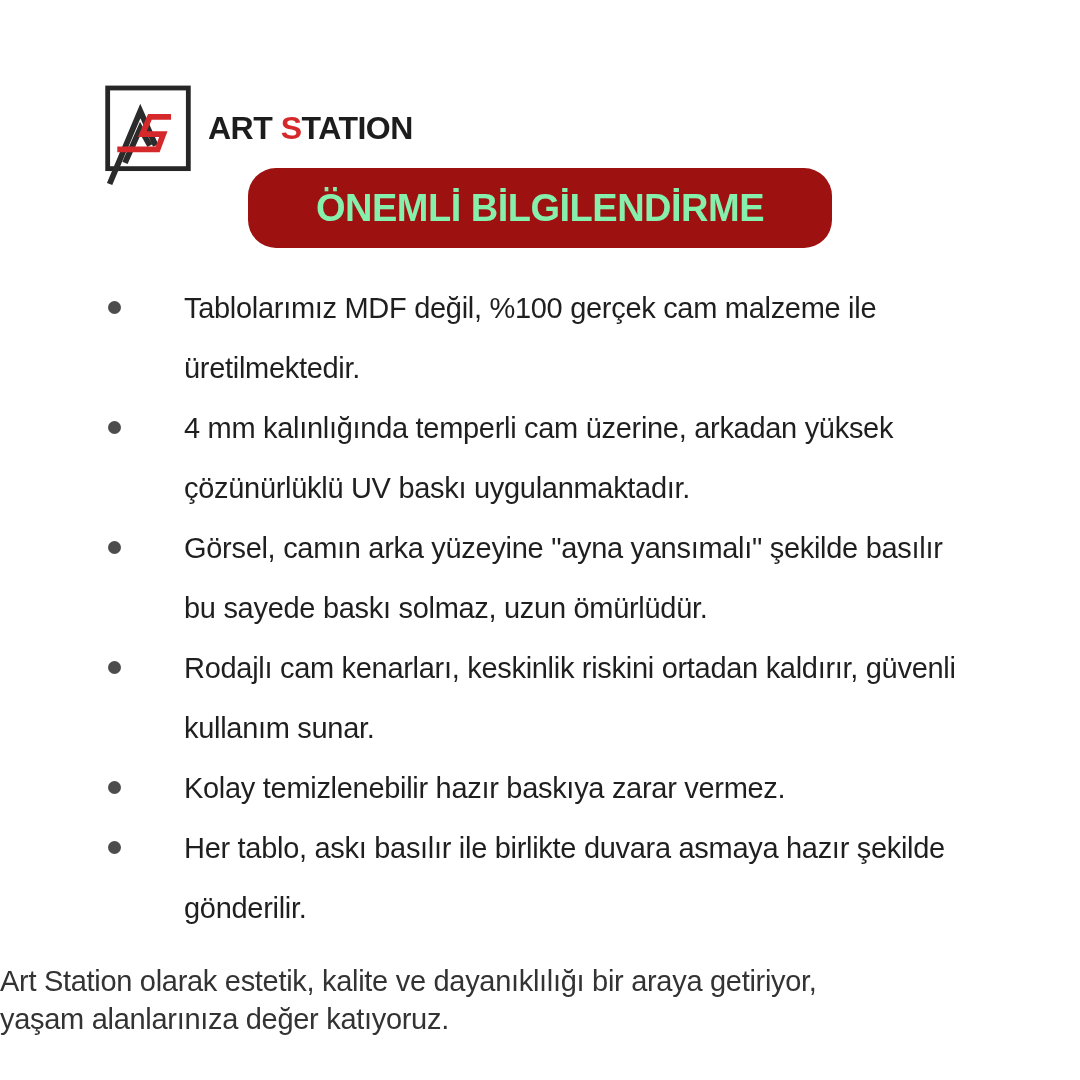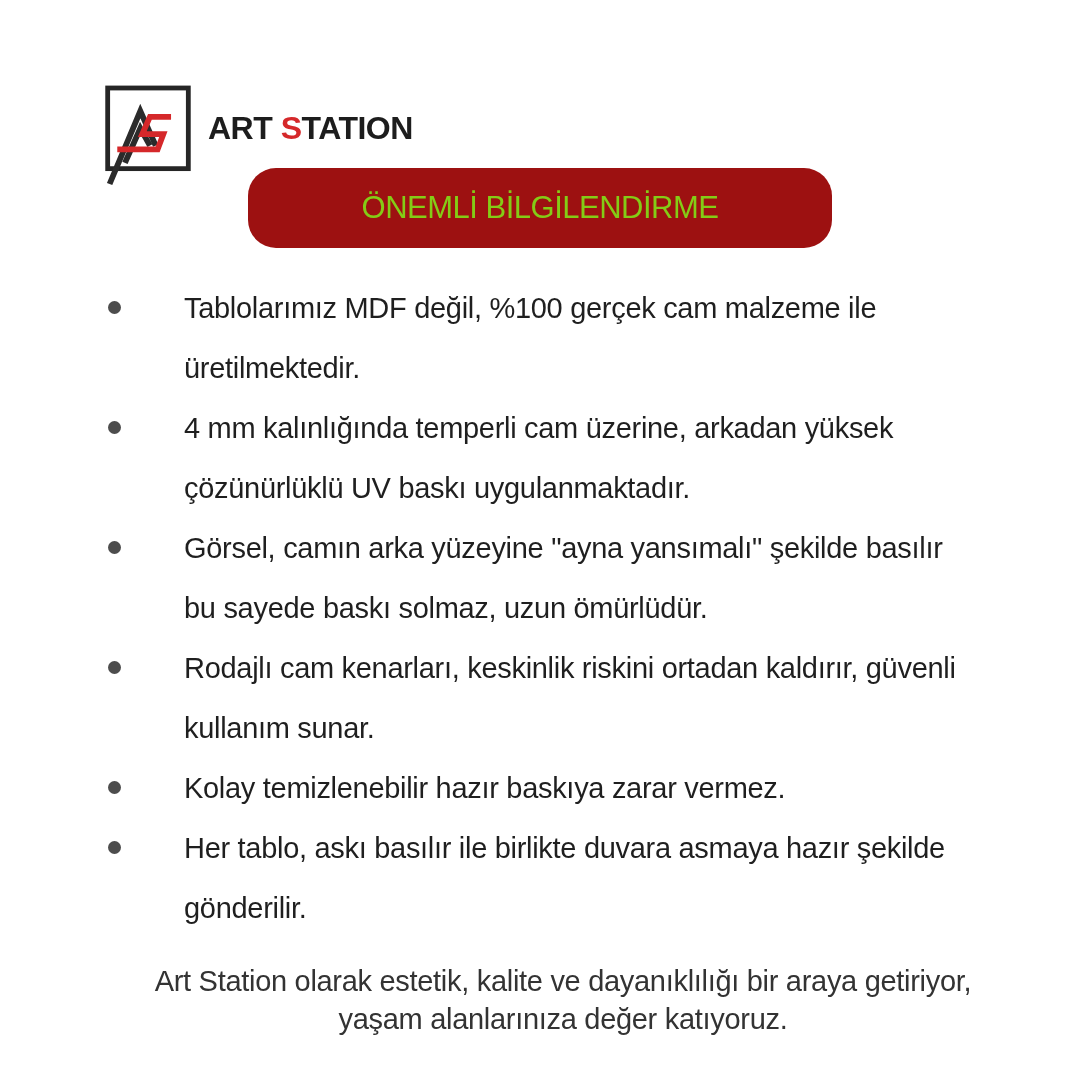--- a/index.html
+++ b/index.html
@@ -28,22 +28,22 @@
   
   .banner{
     position:absolute;top:168px;left:50%;
     transform:translateX(-50%);
     width:584px;height:80px;
     background:#9d1111;
     border-radius:28px;
     display:flex;align-items:center;justify-content:center;
   }
   .banner-label{
-    color:#84cc16;
-    font-size:31px;font-weight:400;
+    color:#86efac;
+    font-size:38px;font-weight:700;
     letter-spacing:-0.5px;
     white-space:nowrap;
   }
   
   .bullet-list{
     position:absolute;top:278px;left:108px;width:925px;
   }
   .bullet{
     display:flex;align-items:flex-start;gap:47px;
   }
@@ -56,26 +56,24 @@
   .bullet-text{
     padding-left:16px;
     font-size:29px;line-height:60px;
     letter-spacing:-0.3px;
     color:#1f1f1f;
     white-space:pre-line;
   }
   
   .footer{
     position:absolute;top:962px;left:0;right:0;
-    text-align:center;
     font-size:29px;line-height:38px;
     letter-spacing:-0.3px;
     color:#333333;
     white-space:pre-line;
-    margin-left:46px;
   }
 </style>
 </head>
 <body>
 
 <div class="page">
 
   <div class="brand-row">
     <svg class="logo-svg" viewBox="0 0 100 108" aria-hidden="true">
       <rect x="8" y="4" width="84" height="84" fill="none" stroke="#262626" stroke-width="5"></rect>

